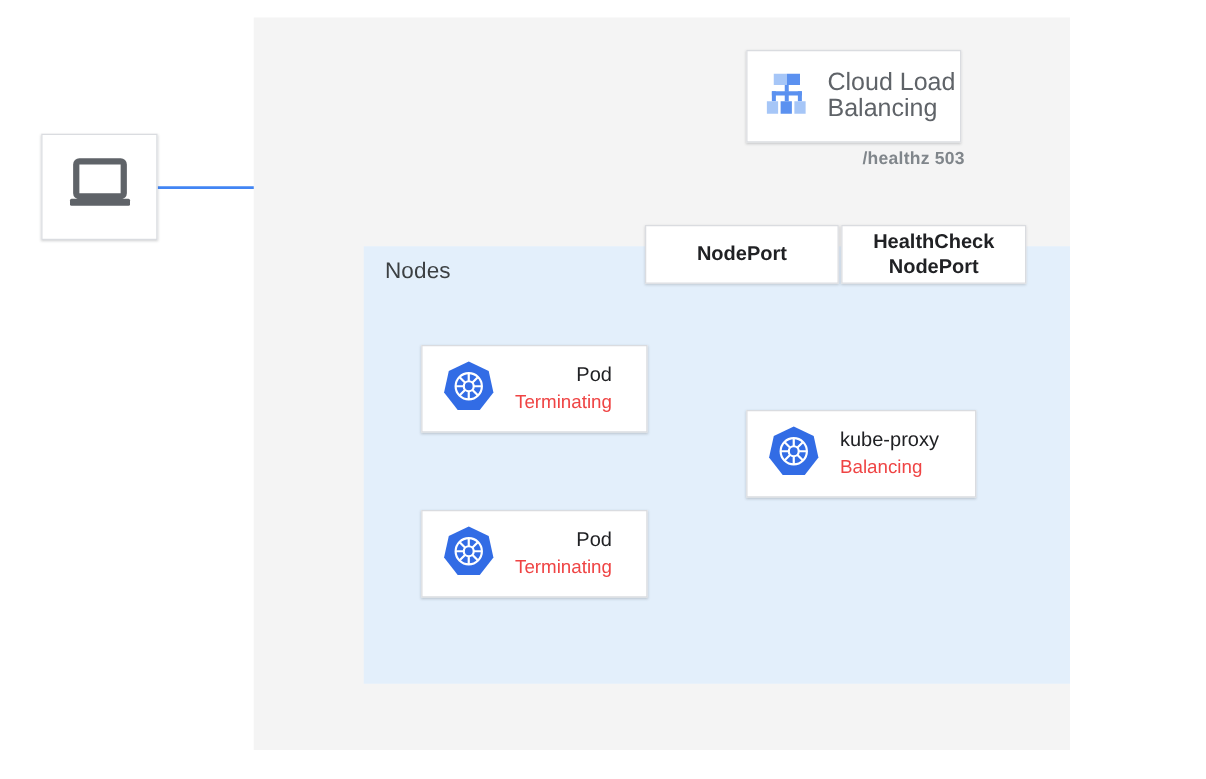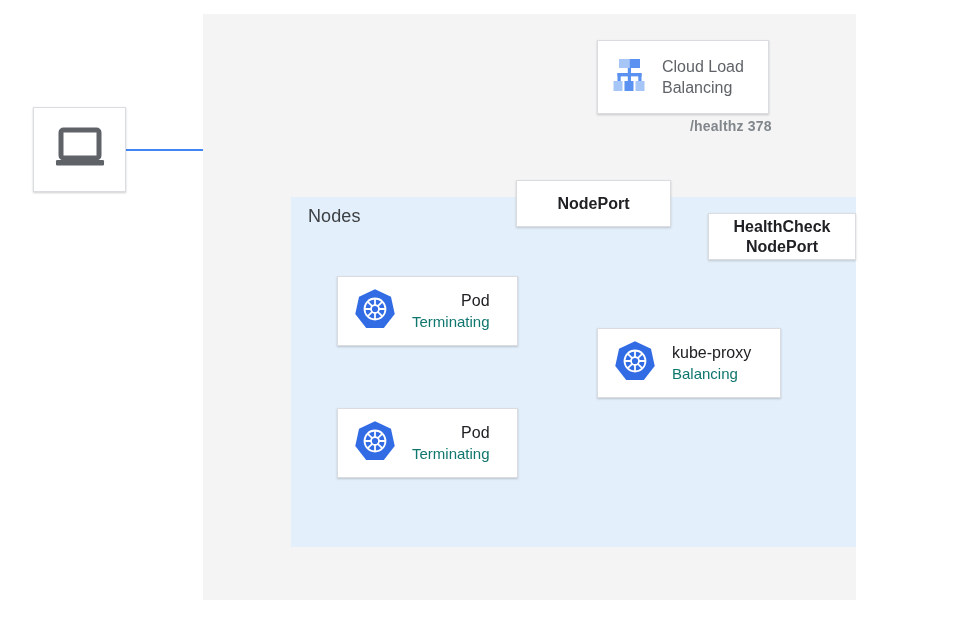--- a/index.html
+++ b/index.html
@@ -67,35 +67,35 @@
     justify-content: center;
   }
 
   
   .lb-box {
     left: 597px; top: 40px;
     width: 172px; height: 74px;
     padding-left: 10px;
   }
   .lb-text {
-    font-size: 16px;
+    font-size: 20px;
     color: #5f6368;
     line-height: 21px;
     margin-left: 12px;
     white-space: pre-line;
   }
 
   
   .nodeport-box {
     left: 516px; top: 180px;
     width: 155px; height: 47px;
   }
   .healthcheck-box {
-    left: 708px; top: 180px;
-    width: 148px; height: 47px; margin-top: 33px;
+    left: 673px; top: 180px;
+    width: 148px; height: 47px;
   }
   .np-label {
     font-size: 16px;
     font-weight: bold;
     color: #202124;
     line-height: 20px;
     white-space: pre-line;
   }
 
   
@@ -106,21 +106,21 @@
   .k8s-ico { margin-left: 16px; flex: 0 0 auto; }
   .card-texts { margin-left: 16px; }
   .card-title {
     font-size: 16px;
     color: #202124;
     line-height: 21px;
     text-align: right;
   }
   .card-sub {
     font-size: 15px;
-    color: #0f766e;
+    color: #ef4444;
     line-height: 21px;
   }
 
   
   .healthz-label {
     left: 690px; top: 118px;
     font-size: 14px;
     font-weight: bold;
     color: #80868b;
     letter-spacing: .2px;
@@ -182,21 +182,21 @@
       <rect x="30.3" y="19" width="3.2" height="8" fill="#5b91f0"></rect>
       <rect x="5.5" y="27" width="9" height="10" fill="#a6c6f7"></rect>
       <rect x="16.5" y="27" width="9" height="10" fill="#5b91f0"></rect>
       <rect x="27.5" y="27" width="9" height="10" fill="#a6c6f7"></rect>
     </svg>
   </span>
   <span class="lb-text">Cloud Load
 Balancing</span>
 </div>
 
-<div class="abs healthz-label">/healthz 378</div>
+<div class="abs healthz-label">/healthz 503</div>
 
 <div class="abs card-plain nodeport-box">
   <span class="np-label">NodePort</span>
 </div>
 <div class="abs card-plain healthcheck-box">
   <span class="np-label">HealthCheck
 NodePort</span>
 </div>
 
 <div class="abs card pod-box-1">

